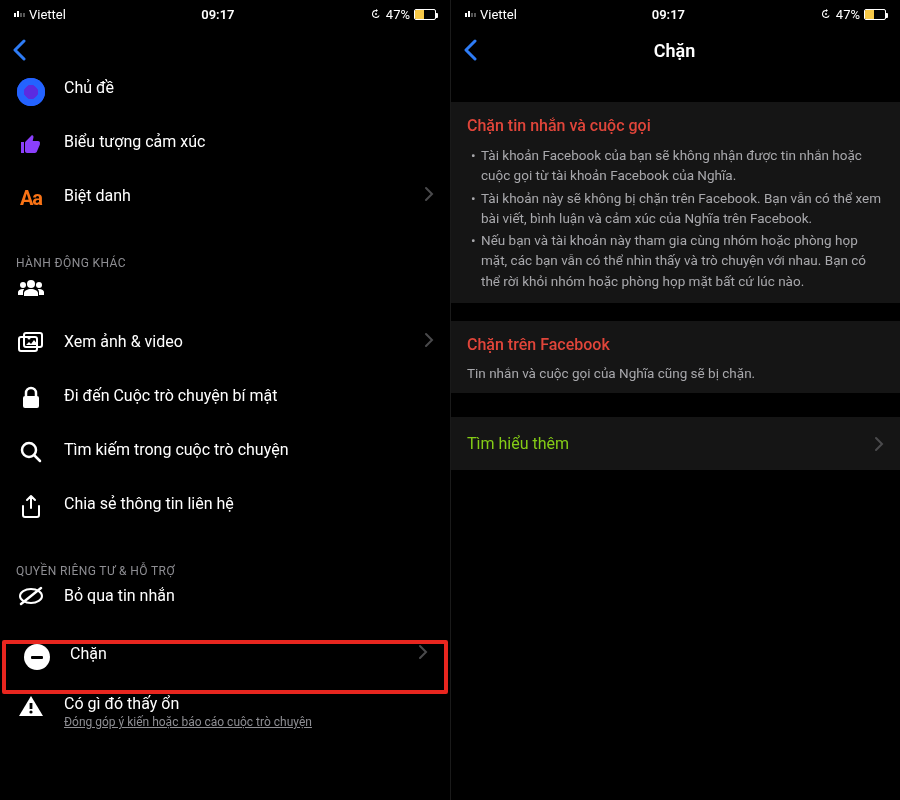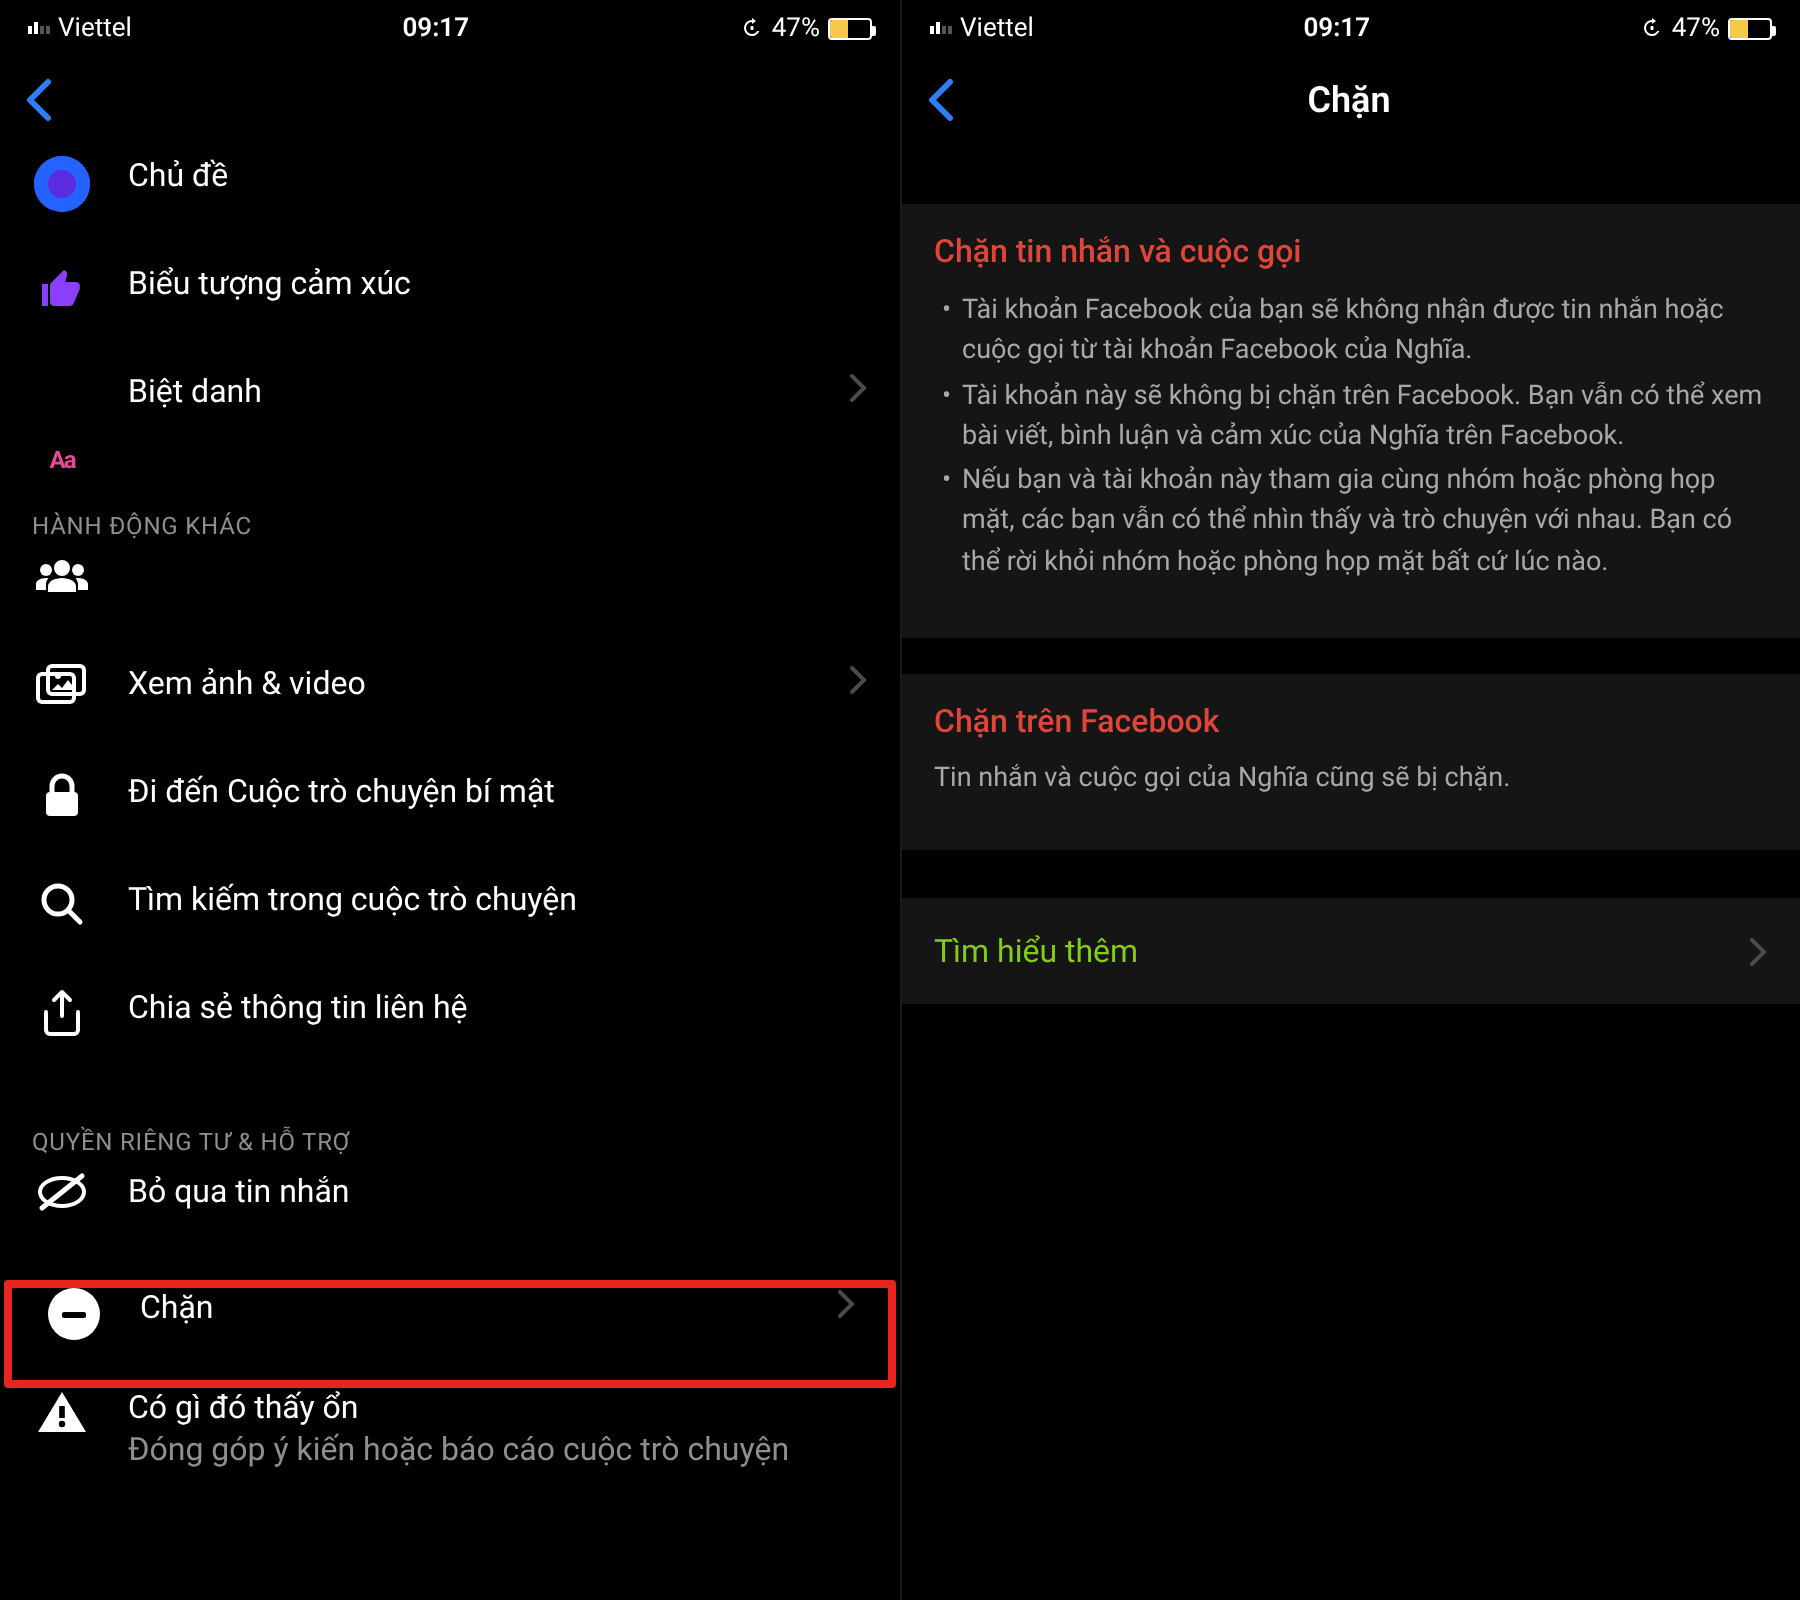--- a/index.html
+++ b/index.html
@@ -73,49 +73,49 @@
     display:flex;
     align-items:flex-start;
     min-height:54px;
     padding:0 16px;
     gap:18px;
     position:relative;
   }
   .row.tall { min-height:60px; }
   .icon-slot { width:30px; display:flex; align-items:center; justify-content:center; }
   .row-label { flex:1; font-size:16px; color:#fff; }
-  .row-sub { font-size:16px; color:#8e8e93; margin-top:2px; }
+  .row-sub { font-size:12px; color:#8e8e93; margin-top:2px;text-decoration:underline; }
   .row-text-wrap { flex:1; display:flex; flex-direction:column; justify-content:center; }
   .chevron { color:#4a4a4c; }
 
   
   .icon-circle-grad {
     width:28px;height:28px;border-radius:50%;
     background: radial-gradient(circle at center, #5b2be0 0 35%, #2463ff 36% 100%);
     box-shadow: 0 0 0 2px #2463ff inset;
   }
   .icon-thumb svg{fill:#8a3ffb;}
-  .icon-aa { font-weight:700; font-size:12px; letter-spacing:-1px; color:#ec4899;margin-top:37px;}
+  .icon-aa { font-weight:700; font-size:20px; letter-spacing:-1px; color:#f97316;}
   .icon-white svg { fill:#fff; }
   .icon-minus {
     width:26px;height:26px;border-radius:50%;background:#fff;display:flex;align-items:center;justify-content:center;
   }
   .icon-minus:before{content:"";width:12px;height:3px;background:#000;border-radius:1px;}
   .icon-warn svg{fill:#fff;}
 
   
   .highlight {
     border:4px solid #e8261f;
     border-radius:2px;
     margin:0 2px;
   }
 
   
   .block {
-    padding:14px 16px 26px 16px;
+    padding:14px 16px 10px 16px;
   }
   .block-title {
     color:#e0453a;
     font-size:16px;
     font-weight:500;
     margin-bottom:10px;
     background:#151515;
     margin:-14px -16px 0 -16px;
     padding:14px 16px 10px 16px;
   }

